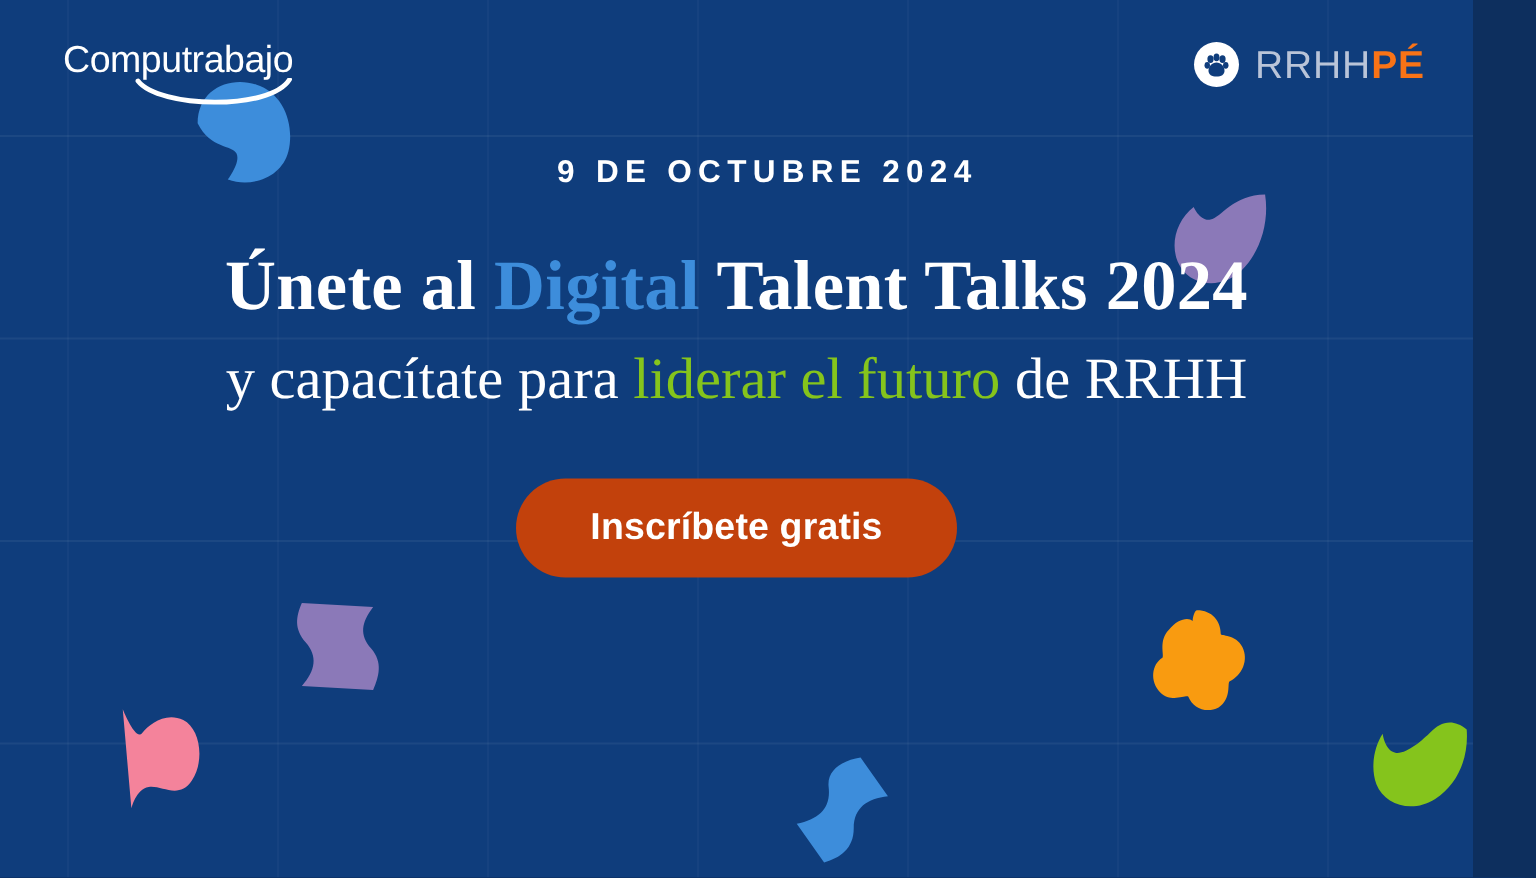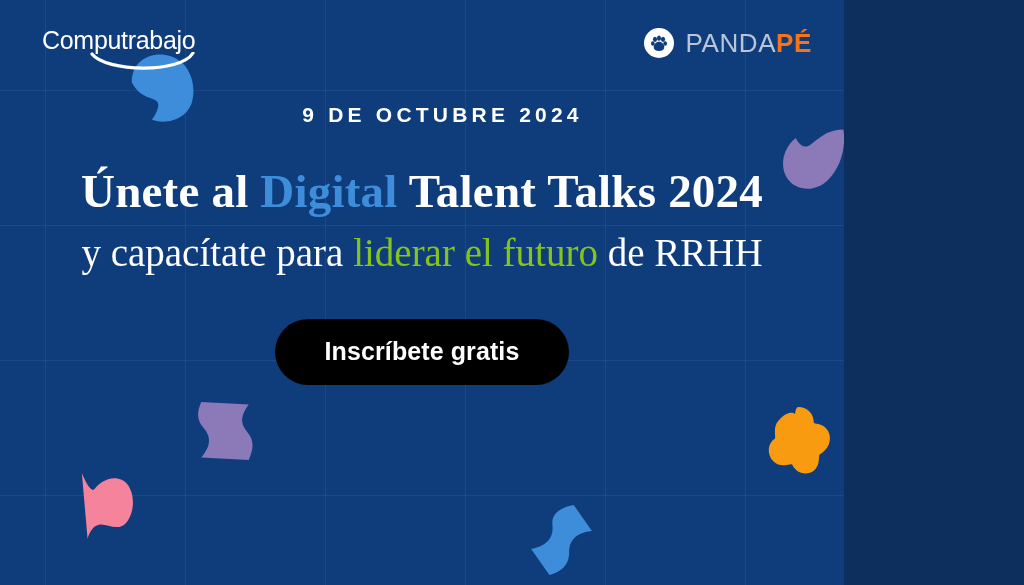--- a/index.html
+++ b/index.html
@@ -2,21 +2,21 @@
 <html><head>
 <meta charset="utf-8">
 <style>
   html, body {
     margin: 0;
     padding: 0;
     background: #0d2f5e;
   }
   .banner {
     position: relative;
-    width: 844px;
+    width: 982px;
     height: 585px;
     overflow: hidden;
     background: #0f3d7c;
     font-family: "Liberation Sans", sans-serif;
     -webkit-font-smoothing: antialiased;
   }
   
   .grid {
     position: absolute;
     inset: 0;
@@ -114,21 +114,21 @@
     color: #ffffff;
     white-space: nowrap;
   }
   .subheadline .accent-green { color: #85c41c; }
 
   .cta-wrap {
     margin-top: 44px;
   }
   .cta-button {
     display: inline-block;
-    background: #000000;
+    background: #c2410c;
     color: #ffffff;
     border: none;
     border-radius: 40px;
     padding: 18px 50px 19px;
     font-size: 25px;
     font-weight: 700;
     letter-spacing: 0.1px;
     cursor: pointer;
     font-family: "Liberation Sans", sans-serif;
   }
@@ -193,21 +193,21 @@
       <svg width="20" height="20" viewBox="0 0 24 24">
         <ellipse cx="7.2" cy="7.6" rx="2.5" ry="3.1" fill="#0f3d7c"></ellipse>
         <ellipse cx="12" cy="6.2" rx="2.4" ry="3.1" fill="#0f3d7c"></ellipse>
         <ellipse cx="16.8" cy="7.6" rx="2.5" ry="3.1" fill="#0f3d7c"></ellipse>
         <ellipse cx="19.4" cy="12.6" rx="2.2" ry="2.7" fill="#0f3d7c"></ellipse>
         <ellipse cx="4.6" cy="12.6" rx="2.2" ry="2.7" fill="#0f3d7c"></ellipse>
         <path d="M12 10.4 C15.6 10.4 18.4 13.6 18.4 16.9 C18.4 20 15.8 21.6 12 21.6 C8.2 21.6 5.6 20 5.6 16.9 C5.6 13.6 8.4 10.4 12 10.4 Z" fill="#0f3d7c"></path>
       </svg>
     </span>
     <span class="pandape-text">
-      <span class="p1">PANDA</span><span class="p2">PÉ</span>
+      <span class="p1">RRHH</span><span class="p2">PÉ</span>
     </span>
   </div>
 
   <div class="content">
 
     <div class="date-line">9 DE OCTUBRE 2024</div>
 
     <div class="headline">
       <span>Únete al </span><span class="accent-blue">Digital</span><span> Talent Talks 2024</span>
     </div>

